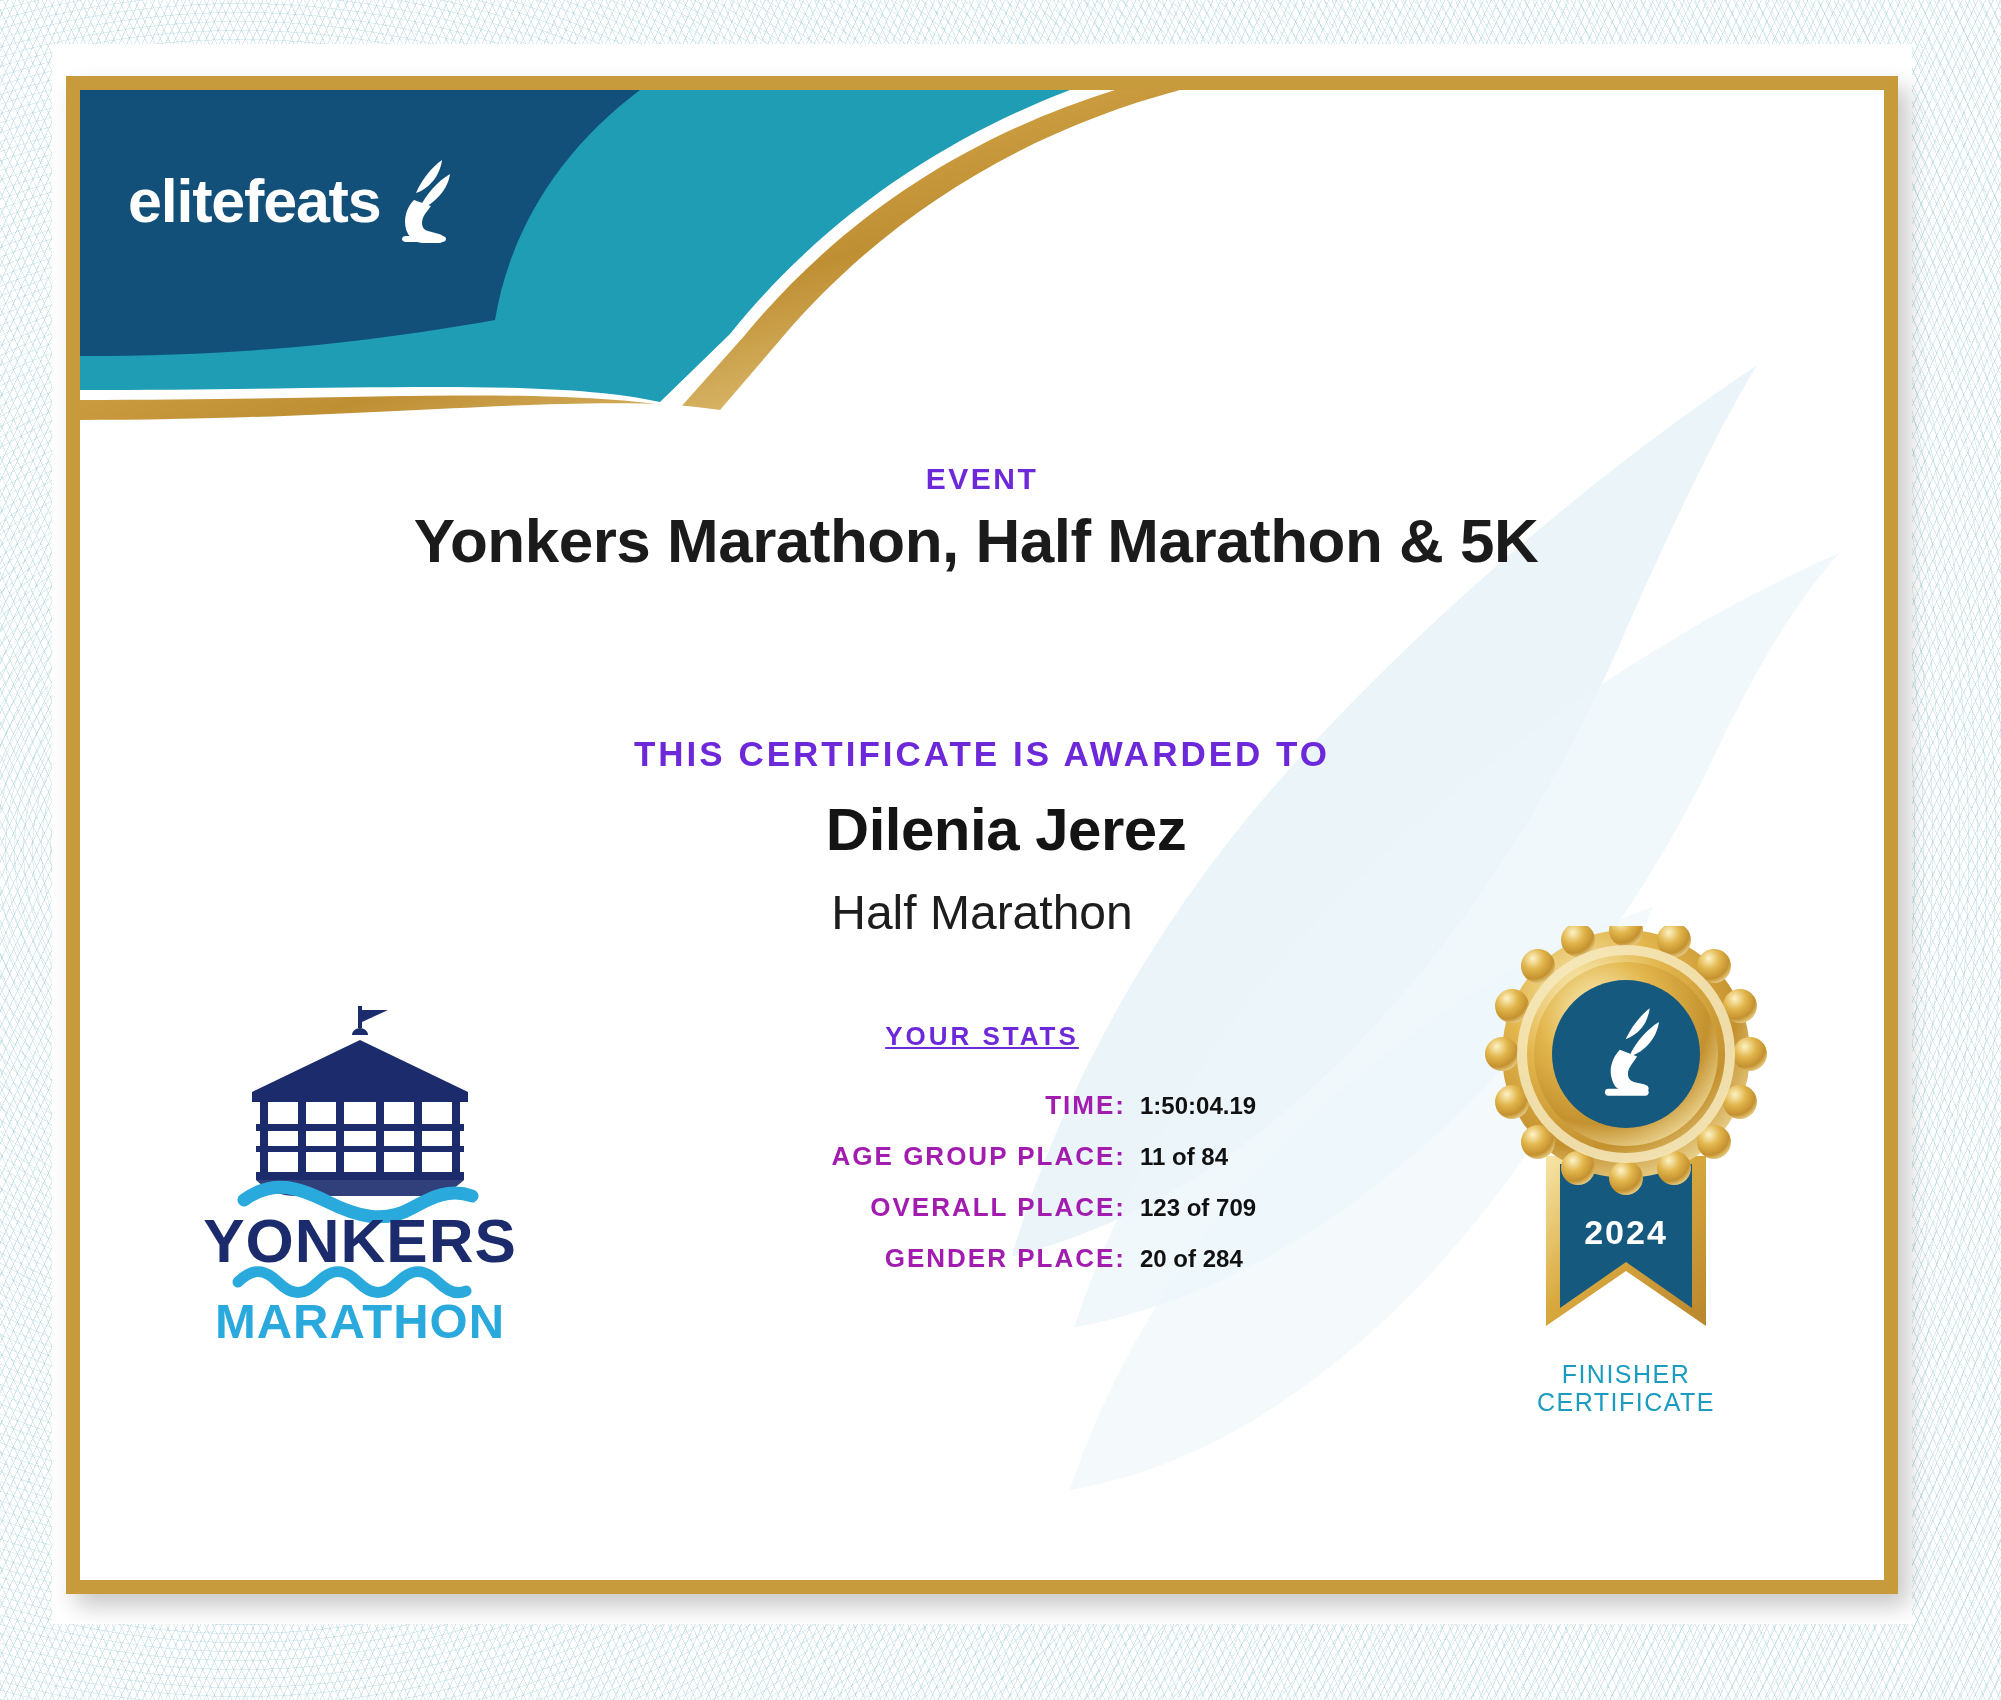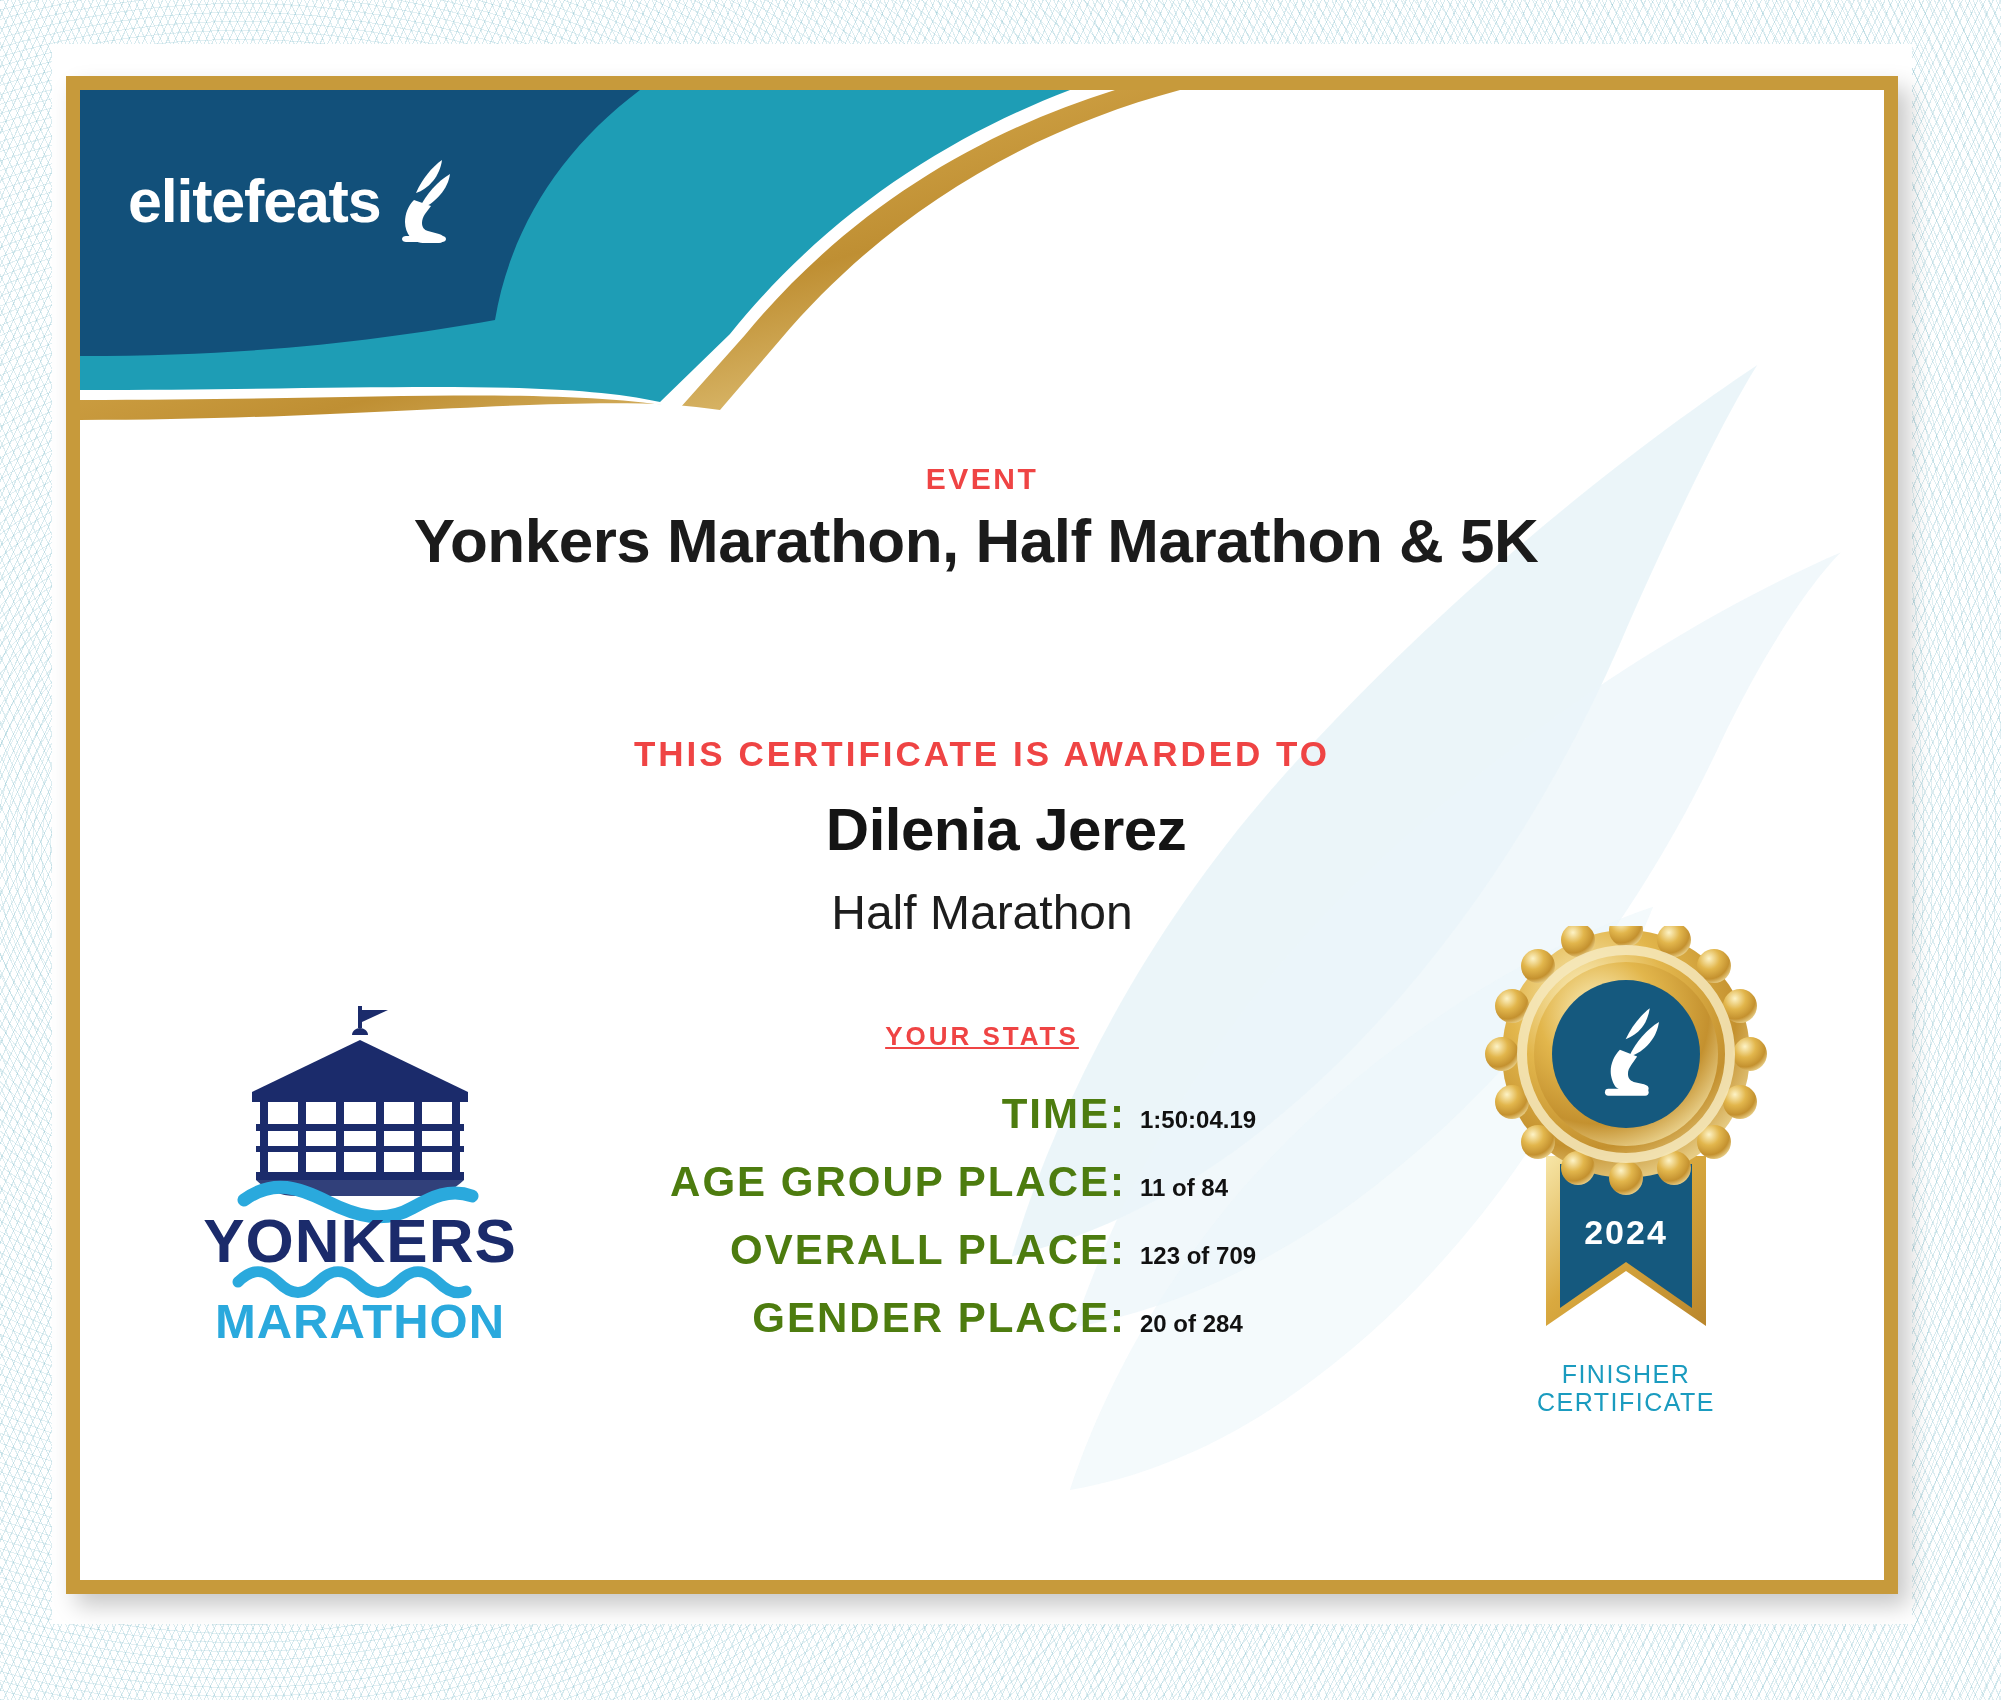--- a/index.html
+++ b/index.html
@@ -96,21 +96,21 @@
   
   .content {
     position: absolute;
     left: 0;
     top: 0;
     width: 100%;
     height: 100%;
   }
 
   .label {
-    color: #ef4444;
+    color: #6d28d9;
     letter-spacing: 2.5px;
     font-weight: 700;
     text-align: center;
   }
 
   .event-label { position: absolute; top: 372px; left: 0; right: 0; font-size: 30px; }
   .event-name {
     position: absolute; top: 415px; left: 0; right: 12px;
     text-align: center;
     font-size: 62px;
@@ -147,22 +147,22 @@
   }
   .stat-row {
     display: flex;
     align-items: baseline;
     justify-content: flex-end;
     gap: 14px;
     margin-bottom: 20px;
     padding-right: 0;
   }
   .stat-key {
-    color: #4d7c0f;
-    font-size: 42px;
+    color: #a21caf;
+    font-size: 26px;
     font-weight: 700;
     letter-spacing: 2px;
     text-align: center;
   }
   .stat-val {
     color: #111111;
     font-size: 24px;
     font-weight: 700;
     min-width: 210px;
     text-align: left;

